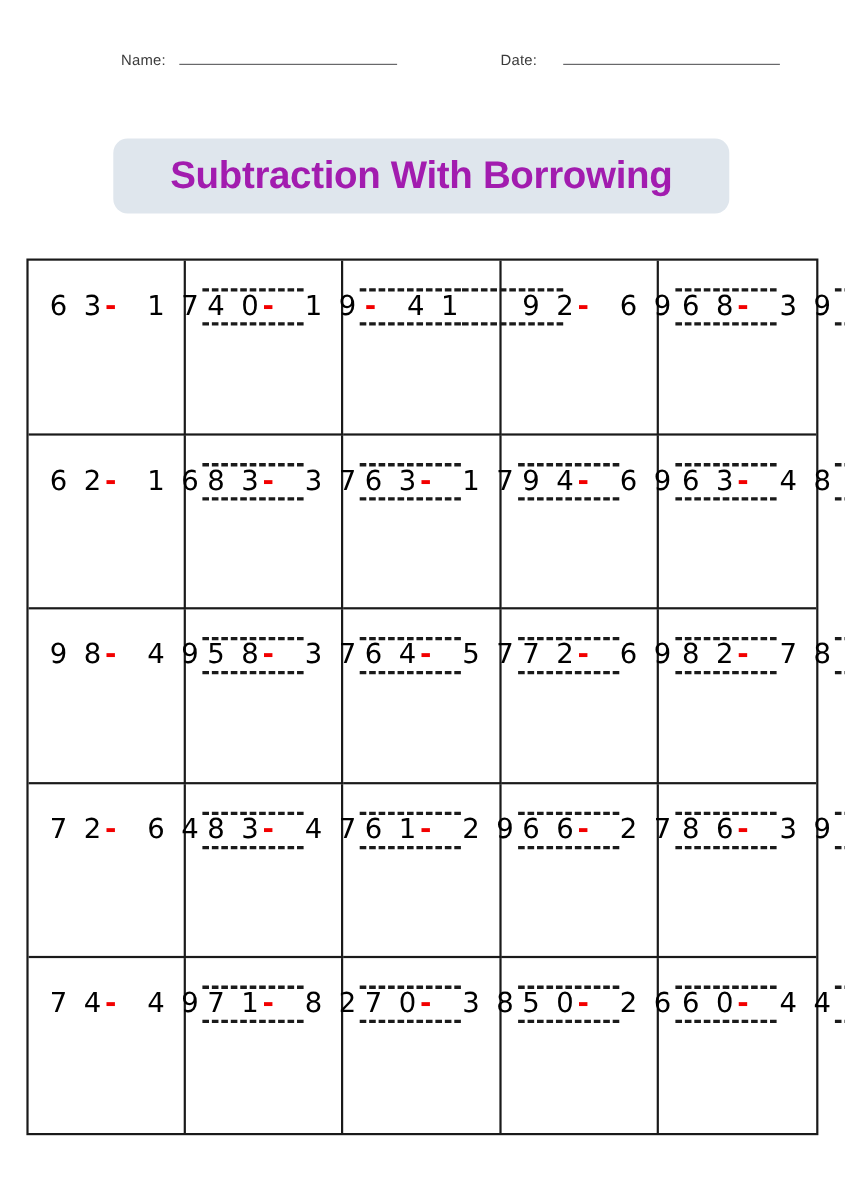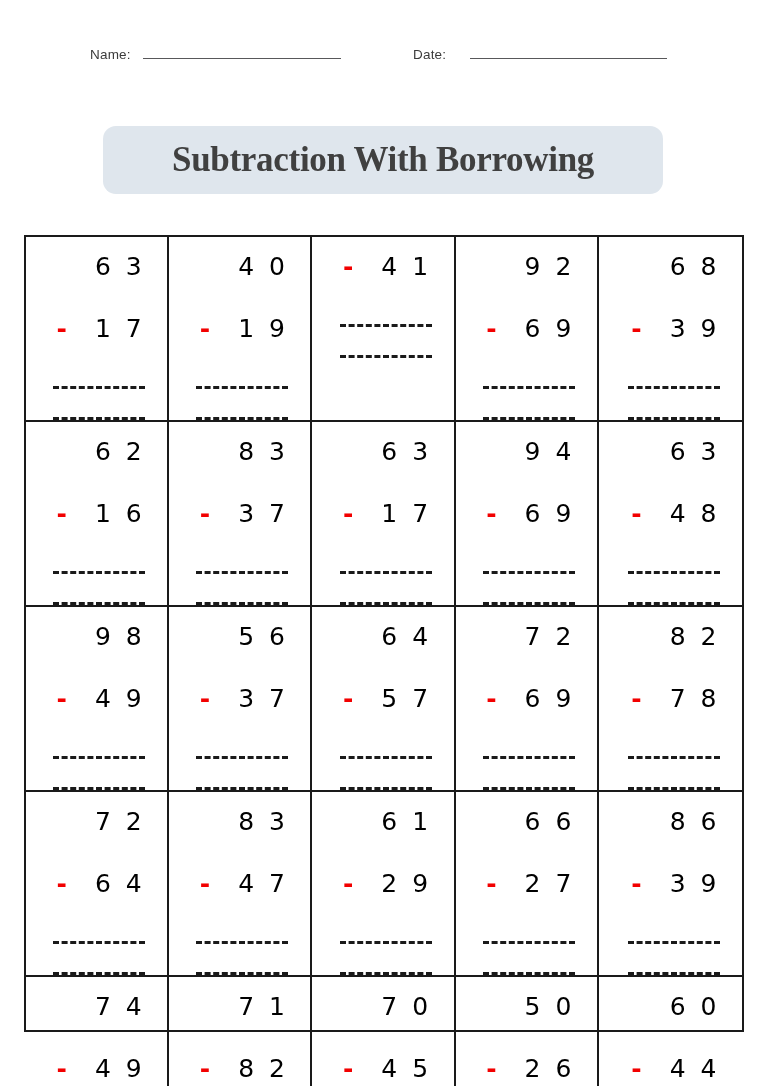--- a/index.html
+++ b/index.html
@@ -23,27 +23,28 @@
     left: 0;
     width: 768px;
     height: 30px;
   }
   .field {
     position: absolute;
     display: flex;
     align-items: baseline;
   }
   .field-name { left: 90px; }
-  .field-date { left: 413px; gap: 12px; }
+  .field-date { left: 435px; gap: 12px; }
   .field-label {
     font-size: 13.5px;
     font-weight: 400;
     color: #3b3b3b;
     letter-spacing: .2px;
     white-space: nowrap;
+    margin-left: 20px;
   }
   .field-line {
     display: inline-block;
     margin-left: 12px;
     border-bottom: 1.4px solid #58585a;
     height: 14px;
   }
   .field-name .field-line { width: 198px; }
   .field-date .field-line { width: 197px; }
 
@@ -54,24 +55,24 @@
     top: 126px;
     width: 560px;
     height: 68px;
     background: #dfe6ed;
     border-radius: 13px;
     display: flex;
     align-items: center;
     justify-content: center;
   }
   .title-text {
-    font-family: Liberation Serif, serif;
+    font-family: Liberation Sans, sans-serif;
     font-size: 35px;
     font-weight: 700;
-    color: #404040;
+    color: #a21caf;
     letter-spacing: -0.3px;
     white-space: nowrap;
   }
 
   
   .grid {
     position: absolute;
     left: 24px;
     top: 235px;
     width: 720px;
@@ -87,30 +88,29 @@
     box-sizing: border-box;
     border-right: 2px solid #1a1a1a;
     border-bottom: 2px solid #1a1a1a;
     padding: 0;
     display: flex;
     flex-direction: column;
     align-items: flex-end;
     justify-content: flex-start;
   }
   .cell.last-col { border-right: none; }
-  .cell.last-row { border-bottom: none; justify-content: flex-end; }
+  .cell.last-row { border-bottom: none; }
 
   .prob-inner {
     margin-right: 22px;
     margin-top: 11px;
     display: flex;
-    flex-direction: column;
+    flex-direction: row;
     align-items: flex-end;
     width: 100px;
-    gap: 25px;
   }
   .num-line {
     font-family: "DejaVu Sans", sans-serif;
     font-size: 25px;
     font-weight: 400;
     color: #000000;
     letter-spacing: 3.5px;
     line-height: 37px;
     height: 37px;
     display: flex;
@@ -303,21 +303,21 @@
           <span class="num-line">4 9</span>
         </div>
         <div class="answer-lines">
           <div class="dash-line"></div>
           <div class="dash-line"></div>
         </div>
       </div>
     </div>
     <div class="cell">
       <div class="prob-inner">
-        <div class="num-line">5 6</div>
+        <div class="num-line">5 8</div>
         <div class="minus-row">
           <span class="minus-sign">-</span>
           <span class="num-line">3 7</span>
         </div>
         <div class="answer-lines">
           <div class="dash-line"></div>
           <div class="dash-line"></div>
         </div>
       </div>
     </div>
@@ -449,21 +449,21 @@
           <div class="dash-line"></div>
           <div class="dash-line"></div>
         </div>
       </div>
     </div>
     <div class="cell last-row">
       <div class="prob-inner">
         <div class="num-line">7 0</div>
         <div class="minus-row">
           <span class="minus-sign">-</span>
-          <span class="num-line">4 5</span>
+          <span class="num-line">3 8</span>
         </div>
         <div class="answer-lines">
           <div class="dash-line"></div>
           <div class="dash-line"></div>
         </div>
       </div>
     </div>
     <div class="cell last-row">
       <div class="prob-inner">
         <div class="num-line">5 0</div>

